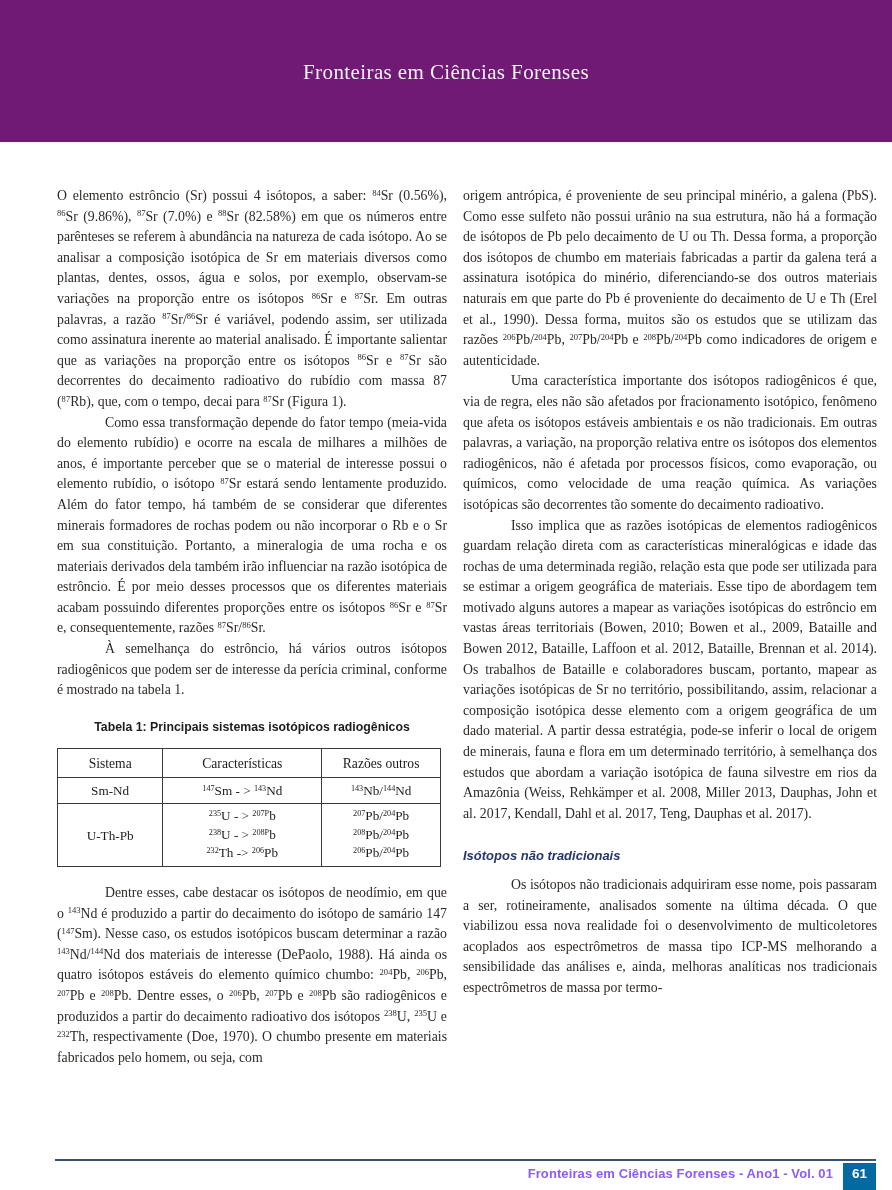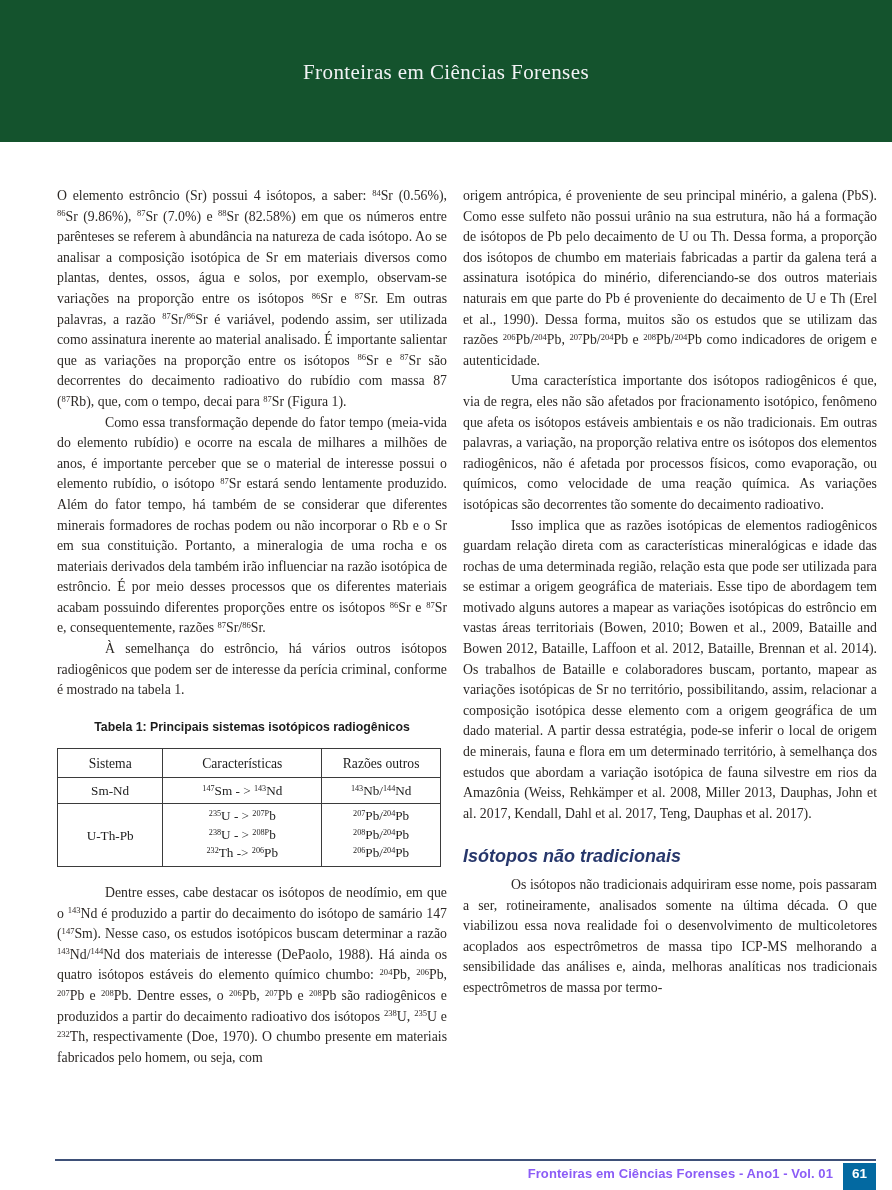--- a/index.html
+++ b/index.html
@@ -11,21 +11,21 @@
     overflow: hidden;
     font-family: "Liberation Serif", serif;
   }
 
   
   .band {
     position: absolute;
     top: 0; left: 0;
     width: 892px;
     height: 142px;
-    background: #14532d;
+    background: #701a75;
     display: flex;
     align-items: center;
     justify-content: center;
   }
   .band h1 {
     margin: 0;
     margin-top: 2px;
     color: #f2f3f5;
     font-family: "Liberation Serif", serif;
     font-weight: 400;
@@ -87,21 +87,21 @@
   col.c1 { width: 27.5%; }
   col.c2 { width: 41.5%; }
   col.c3 { width: 31%; }
   .cell-line { line-height: 18.5px; }
 
   
   .section-heading {
     font-family: "Liberation Sans", sans-serif;
     font-style: italic;
     font-weight: 700;
-    font-size: 18px;
+    font-size: 13px;
     color: #27376b;
     margin: 22px 0 8px 0;
     text-align: left;
     text-indent: 0;
   }
 
   
   .footer-rule {
     position: absolute;
     left: 55px;

